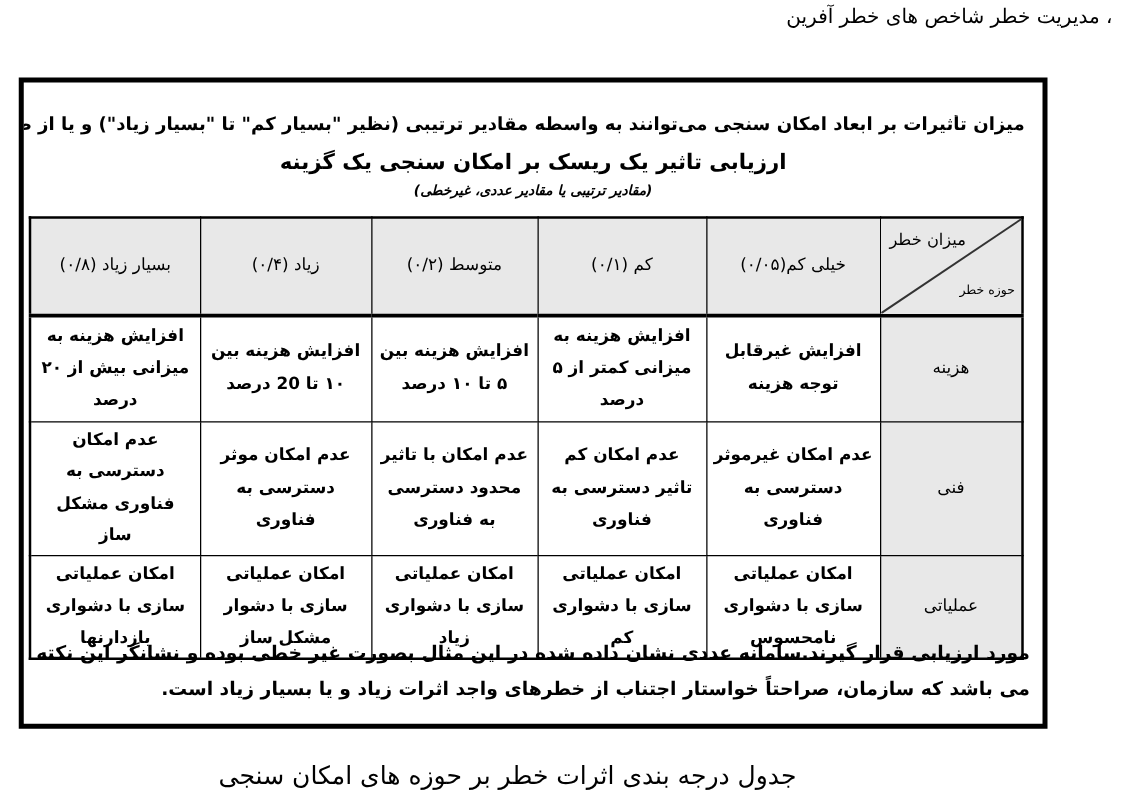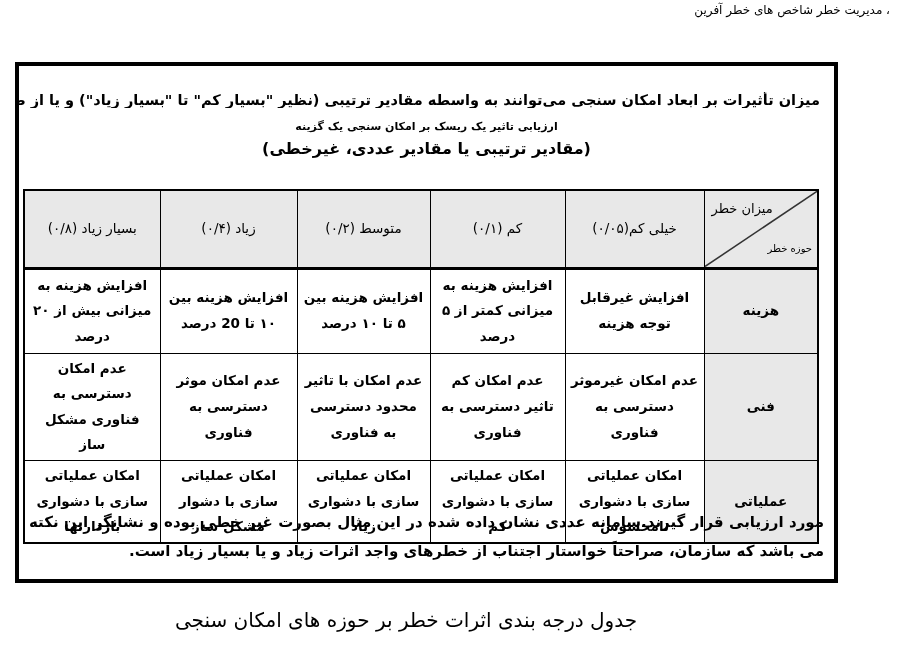--- a/index.html
+++ b/index.html
@@ -3,45 +3,45 @@
 <meta charset="utf-8">
 <style>
   * { margin:0; padding:0; box-sizing:border-box; }
   html,body { background:#ffffff; }
   body {
     width:906px; height:647px; position:relative; overflow:hidden;
     font-family:"DejaVu Sans", sans-serif; color:#000;
   }
   .top-title {
     position:absolute; top:3px; right:16px;
-    direction:rtl; font-size:12px; letter-spacing:0; white-space:nowrap;
+    direction:rtl; font-size:16px; letter-spacing:0; white-space:nowrap;
   }
   .doc-box {
     position:absolute; left:15px; top:62px; width:823px; height:521px;
     border:4px solid #000; background:#fff;
   }
   .intro { direction:rtl; text-align:center; }
   .intro-line1 {
     margin-top:26px; padding:0 14px; font-size:14.5px; font-weight:bold;
     white-space:nowrap; overflow:hidden;
   }
-  .intro-line2 { margin-top:12px; font-size:11px; font-weight:bold; }
-  .intro-line3 { margin-top:6px;  font-size:16px;   font-weight:bold; }
+  .intro-line2 { margin-top:12px; font-size:17px; font-weight:bold; }
+  .intro-line3 { margin-top:6px;  font-size:11px;   font-weight:bold;font-style:italic; }
   table.matrix {
-    position:absolute; left:4px; top:123px; width:794px;
+    position:absolute; left:4px; top:107px; width:794px;
     direction:rtl; border-collapse:collapse; table-layout:fixed;
     border:2.5px solid #000;
     padding-left:24px;
   }
   table.matrix td {
     border:1.5px solid #000; text-align:center; vertical-align:middle;
     padding:2px 5px; font-size:13.5px; line-height:1.9;
   }
   tr.header-row td { background:#e8e8e8; border-bottom:3px solid #000; height:78px; }
-  td.row-label { background:#e8e8e8; font-weight:bold; }
+  td.row-label { background:#e8e8e8; font-weight:normal; }
   td.matrix-cell { font-weight:bold; background:#fff; }
   tr.r1 td { height:85px; }
   tr.r2 td { height:82px; }
   tr.r3 td { height:80px; }
   td.corner-cell { position:relative; padding:0; }
   .corner-svg { position:absolute; left:0; top:0; width:100%; height:100%; }
   .corner-top   { position:absolute; top:6px; left:7px;    font-size:13px; direction:rtl; }
   .corner-bottom{ position:absolute; bottom:9px; right:5px; font-size:10px; direction:rtl; }
   .box-footer {
     position:absolute; left:10px; right:10px; top:442px;

